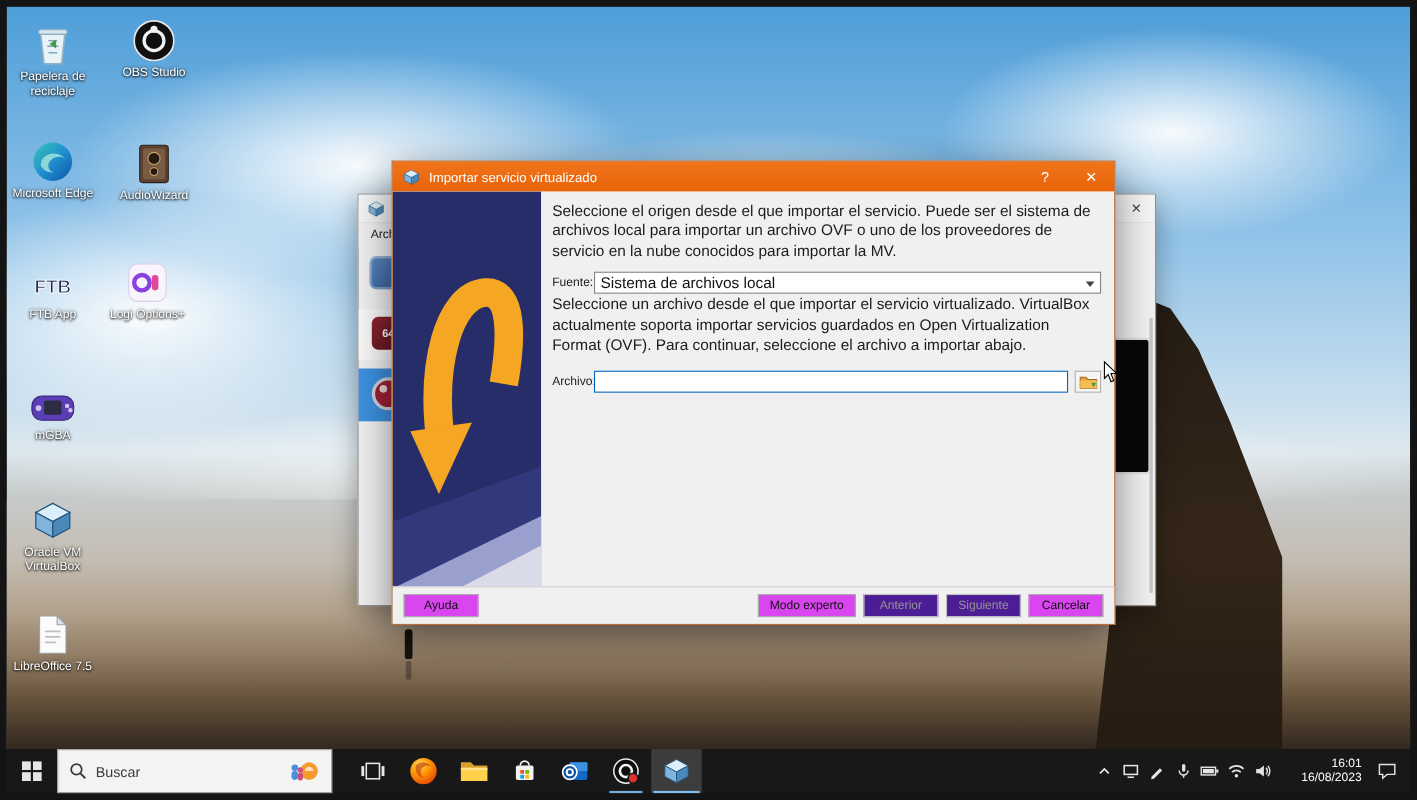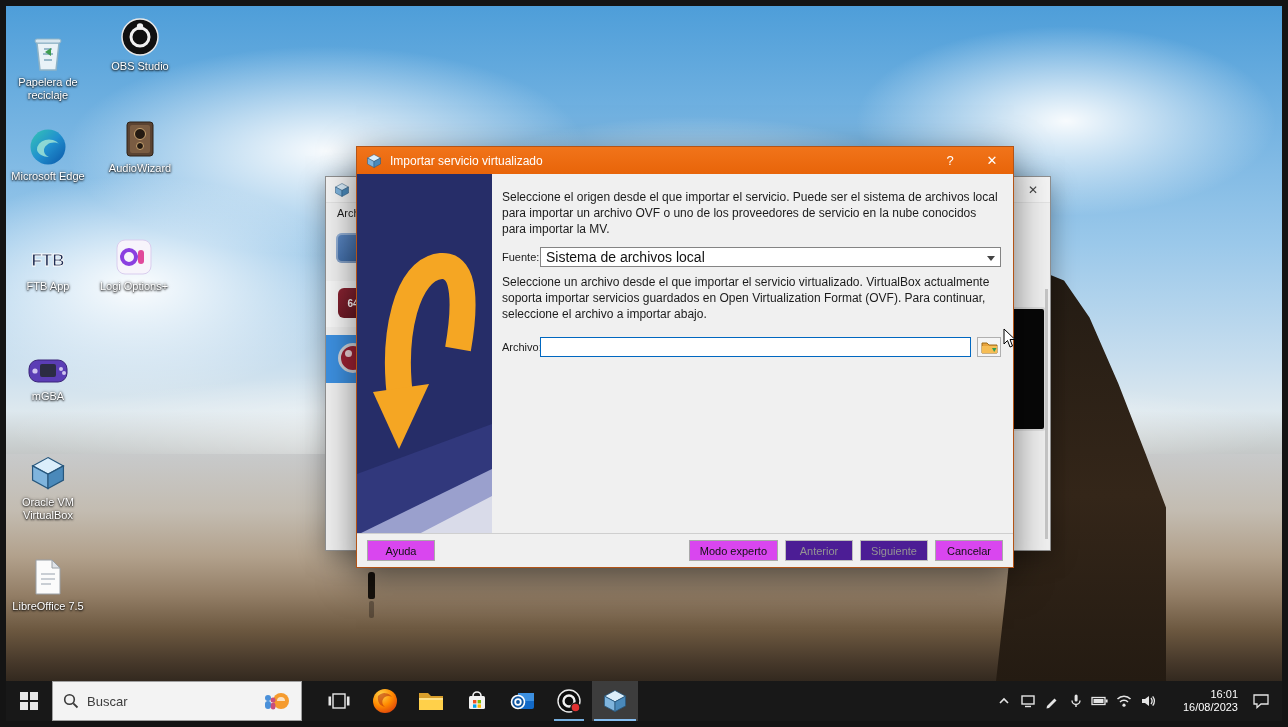--- a/index.html
+++ b/index.html
@@ -53,21 +53,21 @@
     border:1px solid #b35417; box-shadow:0 10px 34px rgba(0,0,0,.5); z-index:10; display:flex; flex-direction:column; }
   .wz-titlebar { height:27px; background:linear-gradient(180deg,#f1741a,#e86409); display:flex; align-items:center; color:#fff; flex:0 0 auto; }
   .wz-appicon { width:16px; height:16px; margin-left:9px; flex:0 0 auto; }
   .wz-title { font-size:12px; margin-left:8px; white-space:nowrap; }
   .wz-tb-btn { width:42px; height:27px; display:flex; align-items:center; justify-content:center; font-size:13px; color:#fff; }
   .wz-help { margin-left:auto; }
   .wz-main { flex:1 1 auto; display:flex; min-height:0; }
   .wz-art { width:135px; flex:0 0 auto; }
   .wz-content { flex:1 1 auto; padding:8px 12px 0 10px; overflow:hidden; }
   .wz-heading { font-size:15px; font-weight:bold; color:#111; margin-top:2px; }
-  .wz-para { font-size:12px; color:#1b1b1b; line-height:1.32; margin-top:8px; }
+  .wz-para { font-size:14px; color:#1b1b1b; line-height:1.32; }
   .wz-row { display:flex; align-items:center; margin-top:10px; }
   .wz-label { font-size:11px; color:#1b1b1b; width:38px; flex:0 0 auto; }
   .wz-combo { flex:1 1 auto; height:20px; background:#fff; border:1px solid #848484; display:flex; align-items:center; padding-left:5px; position:relative; }
   .wz-combo-text { font-size:14px; color:#111; }
   .wz-combo-arrow { position:absolute; right:5px; top:8px; width:0; height:0;
     border-left:4px solid transparent; border-right:4px solid transparent; border-top:5px solid #444; }
   .wz-fileinput { flex:1 1 auto; height:20px; background:#fff; border:1px solid #0067c0; font-size:11px; padding:0 4px;
     font-family:"Liberation Sans", sans-serif; outline:none; }
   .wz-browse { width:24px; height:20px; margin-left:6px; flex:0 0 auto; background:#f5f5f5; border:1px solid #b0b0b0;
     display:flex; align-items:center; justify-content:center; }
@@ -110,21 +110,21 @@
     <div class="cloud" style="left:850px;top:20px;width:420px;height:190px;"></div>
     <div class="cloud" style="left:-80px;top:170px;width:420px;height:220px;"></div>
     <div class="cloud" style="left:0;top:360px;width:1276px;height:130px;opacity:.85;"></div>
     <div class="sea"></div>
     <div class="cliff"></div>
     <div class="person">
       <div class="p-body"></div>
         <div class="p-refl"></div>
     </div>
 
-    <div class="dicon" style="left:0;top:24px;">
+    <div class="dicon" style="left:0;top:12px;">
       <div class="dicon-img">
         <svg width="34" height="38" viewBox="0 0 34 38">
             <path d="M6,9 L28,9 L25,36 L9,36 Z" fill="#e9f2f7" stroke="#8fb3c6" stroke-width="1.5"></path>
             <rect x="4" y="5" width="26" height="4" rx="2" fill="#d7e6ef" stroke="#8fb3c6"></rect>
             <path d="M13,15 L21,15 M12,20 L22,20 M13,26 L21,26" stroke="#7fa7bc" stroke-width="1.4" fill="none"></path>
             <path d="M14,18 l6,-4 l0,8 z" fill="#3f9c4f"></path>
           </svg>
       </div>
       <div class="dicon-label">Papelera de reciclaje</div>
     </div>
@@ -150,21 +150,21 @@
                 <stop offset="1" stop-color="#0b57a8"></stop>
               </linearGradient>
             </defs>
             <circle cx="19" cy="19" r="17.5" fill="url(#edg)"></circle>
             <path d="M8,22 a12,10 0 0 1 22,-6 c-3,-2 -9,-2 -12,1 a8,7 0 0 0 2,12 c-6,0 -11,-3 -12,-7 z" fill="#9fe3d6" opacity=".85"></path>
           </svg>
       </div>
       <div class="dicon-label">Microsoft Edge</div>
     </div>
 
-    <div class="dicon" style="left:92px;top:110px;">
+    <div class="dicon" style="left:92px;top:120px;">
       <div class="dicon-img">
         <svg width="34" height="38" viewBox="0 0 34 38">
             <rect x="4" y="2" width="26" height="34" rx="3" fill="#5a4332" stroke="#2e2218"></rect>
             <rect x="7" y="5" width="20" height="28" rx="2" fill="#7a5c42"></rect>
             <circle cx="17" cy="14" r="5.5" fill="#241a11" stroke="#c9a36f"></circle>
             <circle cx="17" cy="26" r="3.5" fill="#241a11" stroke="#c9a36f"></circle>
           </svg>
       </div>
       <div class="dicon-label">AudioWizard</div>
     </div>

